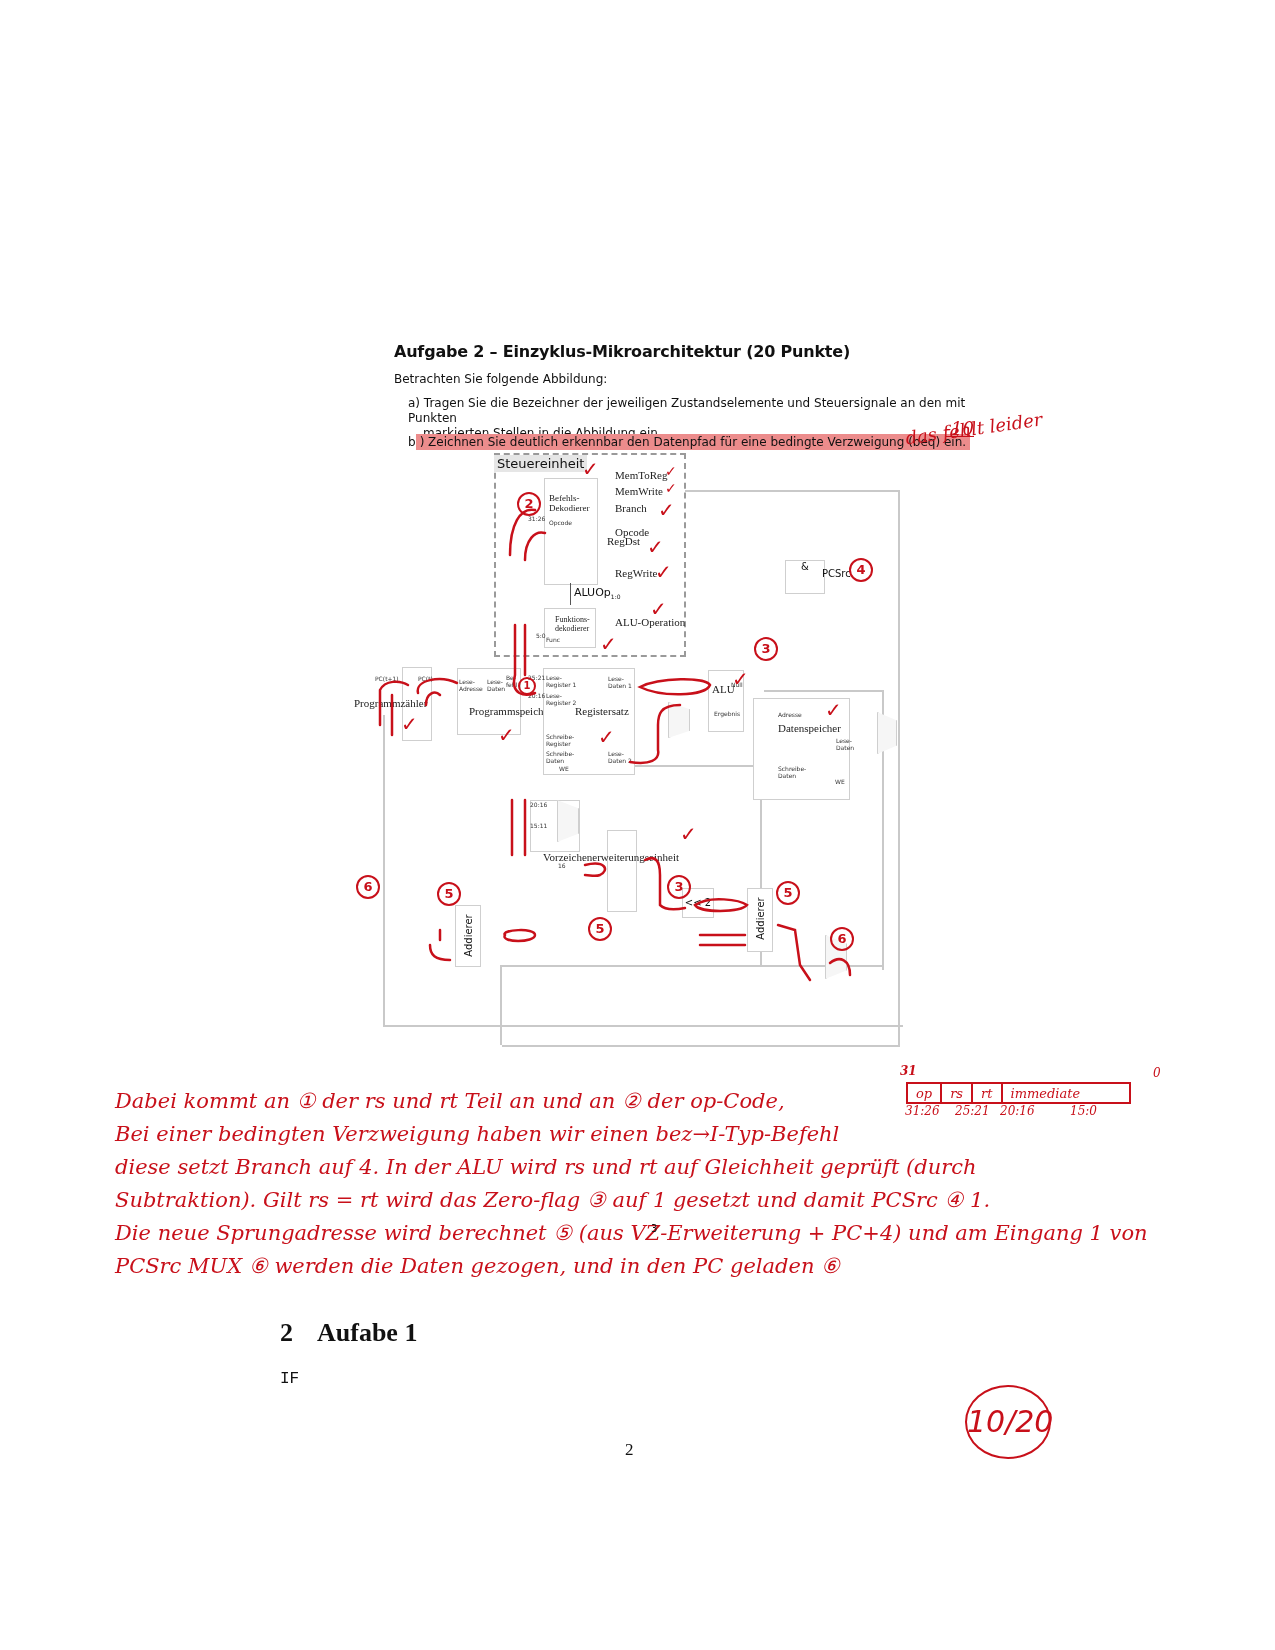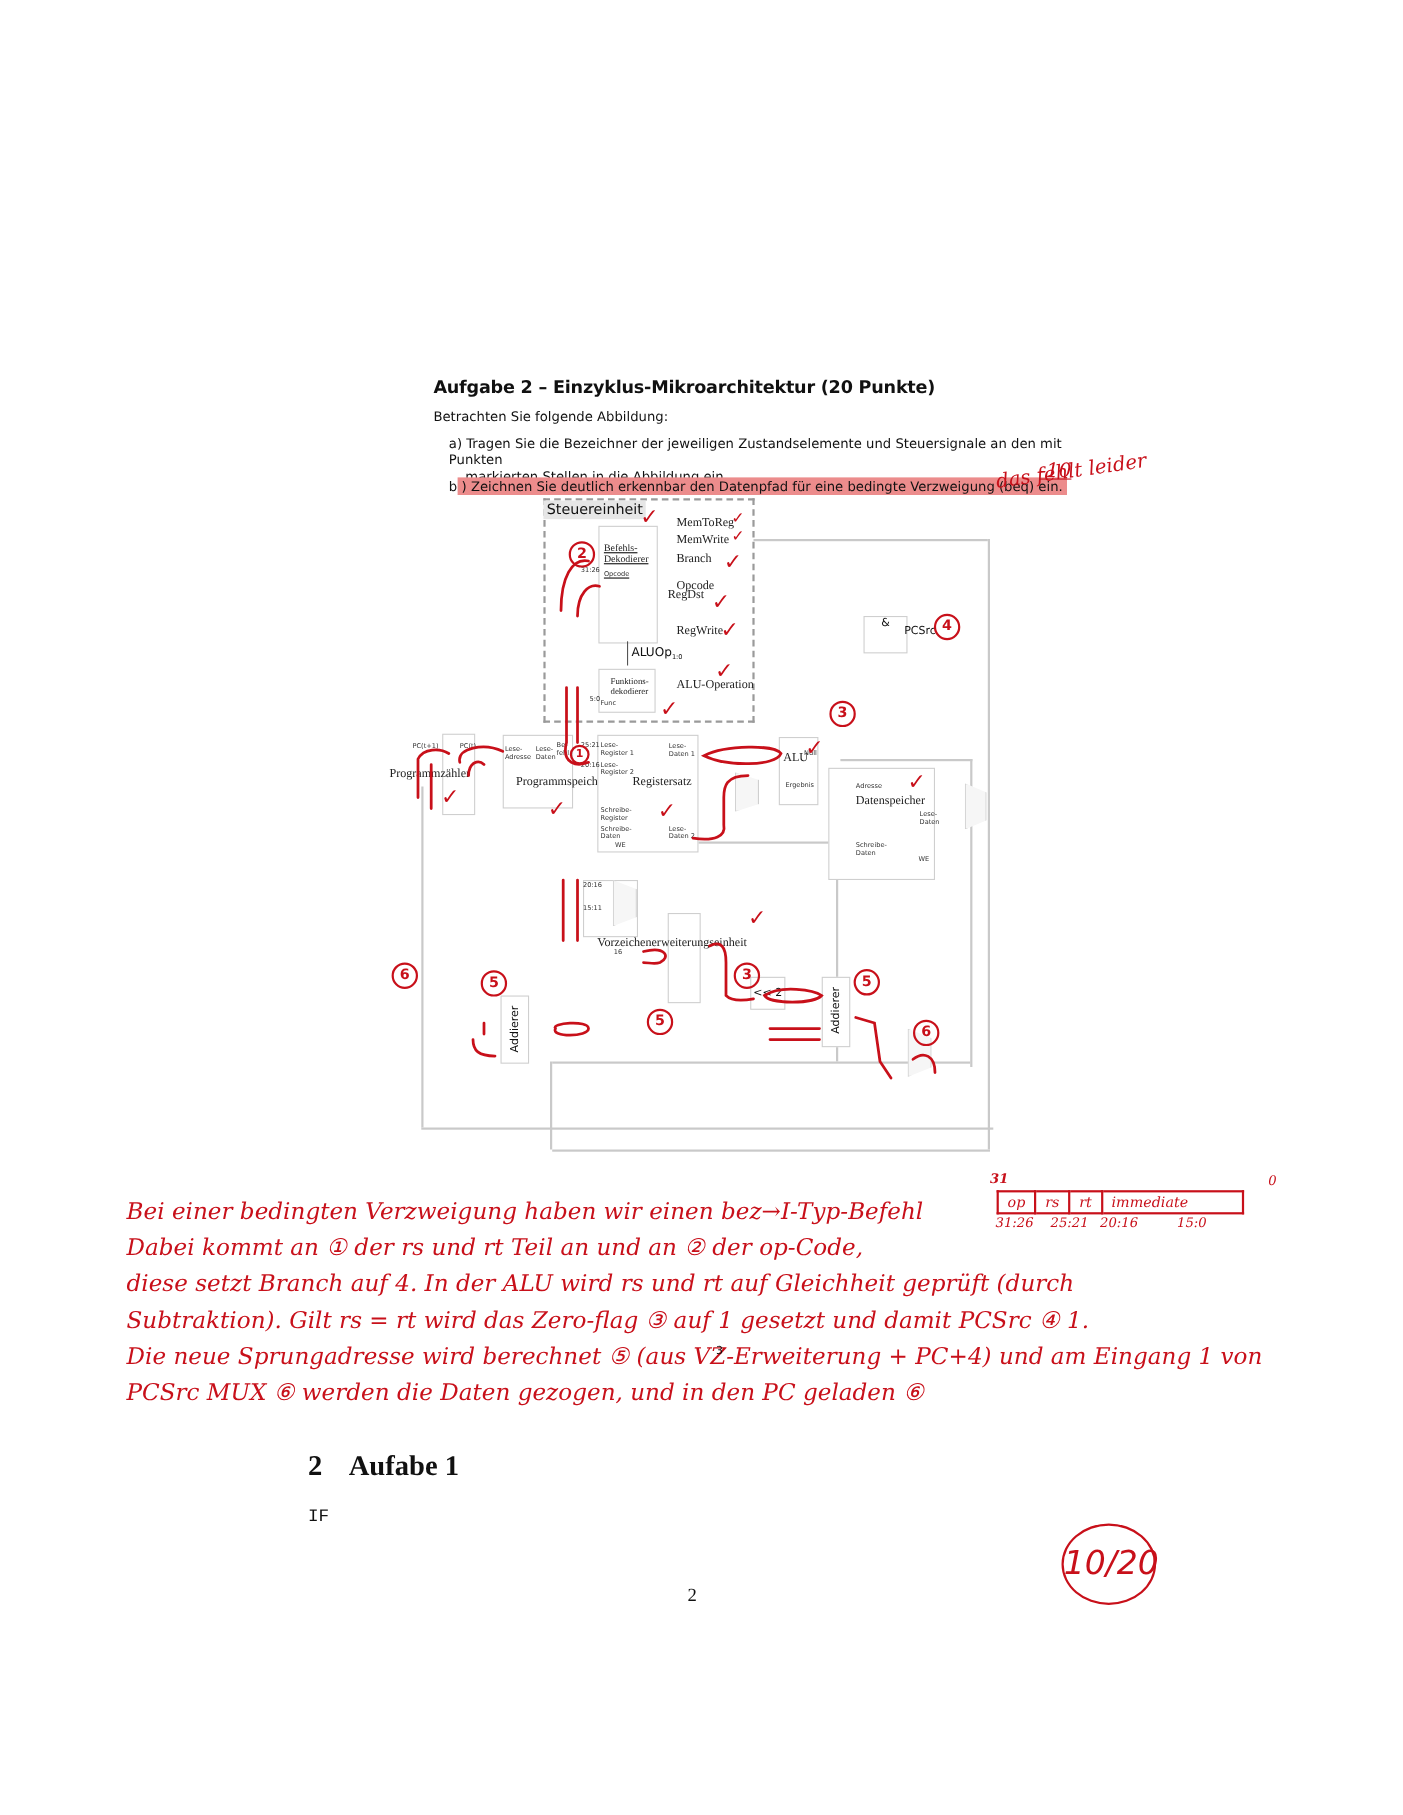--- a/index.html
+++ b/index.html
@@ -57,21 +57,21 @@
   <div class="wire" style="left:325px;top:25px;width:213px;height:2px;"></div>
   <div class="wire" style="left:140px;top:500px;width:2px;height:80px;"></div>
   <div class="wire" style="left:142px;top:500px;width:380px;height:2px;"></div>
   <div class="wire" style="left:240px;top:300px;width:180px;height:2px;"></div>
   <div class="wire" style="left:400px;top:250px;width:2px;height:250px;"></div>
   <div class="wire" style="left:404px;top:225px;width:120px;height:2px;"></div>
   <div class="wire" style="left:522px;top:225px;width:2px;height:280px;"></div>
 
   <div class="dash" style="left:134px;top:-12px;width:188px;height:200px;"></div>
   <div class="abs" style="left:134px;top:-10px;background:#e6e6e6;padding:1px 3px;font-size:13px;font-family:'DejaVu Sans',sans-serif;">Steuereinheit</div>
-  <div class="box" style="left:184px;top:13px;width:52px;height:105px;text-decoration:underline;">
+  <div class="box" style="left:184px;top:13px;width:52px;height:105px;">
     <div class="ser" style="font-size:9px;margin-top:14px;margin-left:4px;">Befehls-</div>
     <div class="ser" style="font-size:9px;margin-left:4px;">Dekodierer</div>
     <div class="tiny" style="margin-left:4px;margin-top:6px;">Opcode</div>
   </div>
   <div class="abs tiny" style="left:168px;top:50px;">31:26</div>
   <div class="abs ser" style="left:255px;top:4px;font-size:11px;">MemToReg</div>
   <div class="abs ser" style="left:255px;top:20px;font-size:11px;">MemWrite</div>
   <div class="abs ser" style="left:255px;top:37px;font-size:11px;font-family:Liberation Serif, serif;">Branch</div>
   <div class="abs ser" style="left:255px;top:61px;font-size:11px;">Opcode</div>
   <div class="abs ser" style="left:247px;top:70px;font-size:11px;">RegDst</div>
@@ -199,22 +199,22 @@
       <path d="M145 470 C140 465 175 462 175 470 C175 478 140 478 145 470"></path>
       <path d="M70 480 C70 490 75 495 90 495 M80 465 L80 475"></path>
       <path d="M340 470 L385 470 M340 480 L385 480"></path>
       <path d="M418 460 L435 465 L440 500 L450 515"></path>
       <path d="M470 498 C480 490 490 495 490 510"></path>
     </g>
   </svg>
 </div>
 
 <div class="abs hw explain">
+  <div>Dabei kommt an ① der rs und rt Teil an und an ② der op-Code,</div>
   <div>Bei einer bedingten Verzweigung haben wir einen bez→I-Typ-Befehl</div>
-  <div>Dabei kommt an ① der rs und rt Teil an und an ② der op-Code,</div>
   <div>diese setzt Branch auf 4. In der ALU wird rs und rt auf Gleichheit geprüft (durch</div>
   <div>Subtraktion). Gilt rs = rt wird das Zero-flag ③ auf 1 gesetzt und damit PCSrc ④ 1.</div>
   <div>Die neue Sprungadresse wird berechnet ⑤ (aus VZ-Erweiterung + PC+4) und am Eingang 1 von</div>
   <div>PCSrc MUX ⑥ werden die Daten gezogen, und in den PC geladen ⑥</div>
 </div>
 
 <div class="abs hw" style="left:900px;top:1064px;font-size:12px;font-weight:bold;">31</div>
 <div class="abs hw" style="left:1153px;top:1066px;font-size:12px;">0</div>
 <table class="instr-table hw">
   <tbody>

